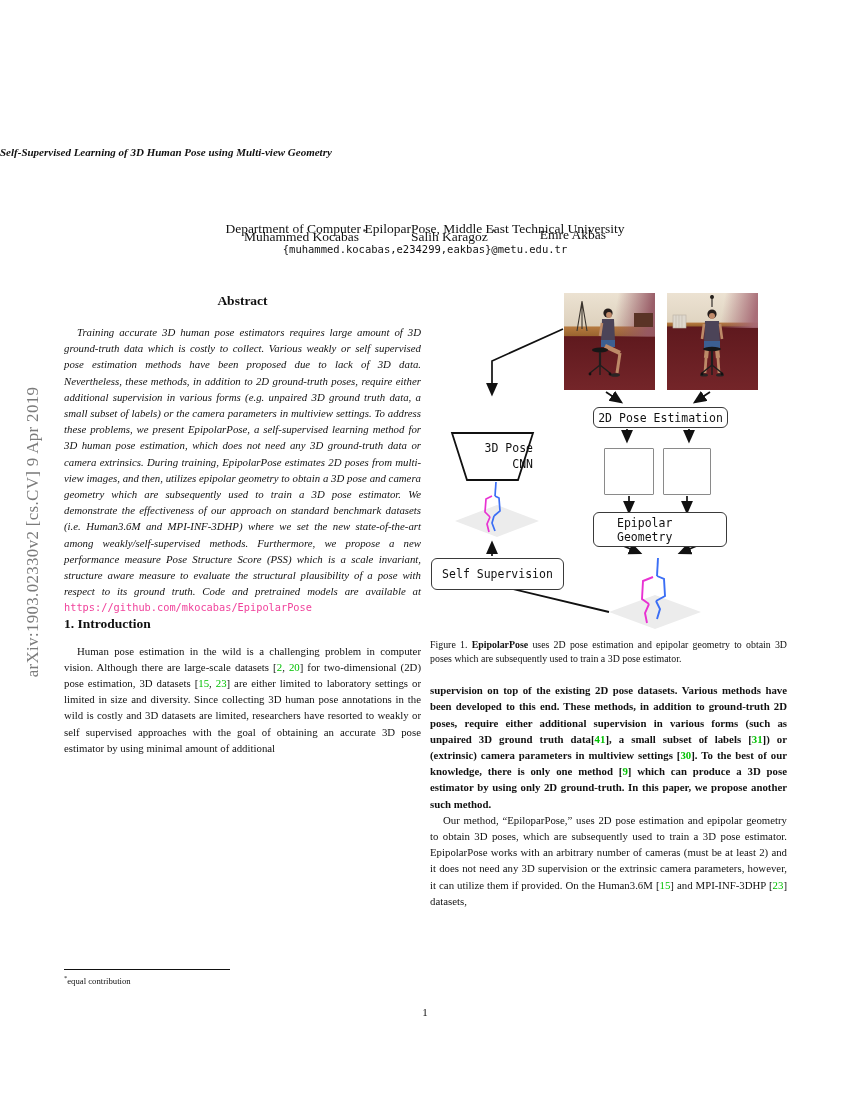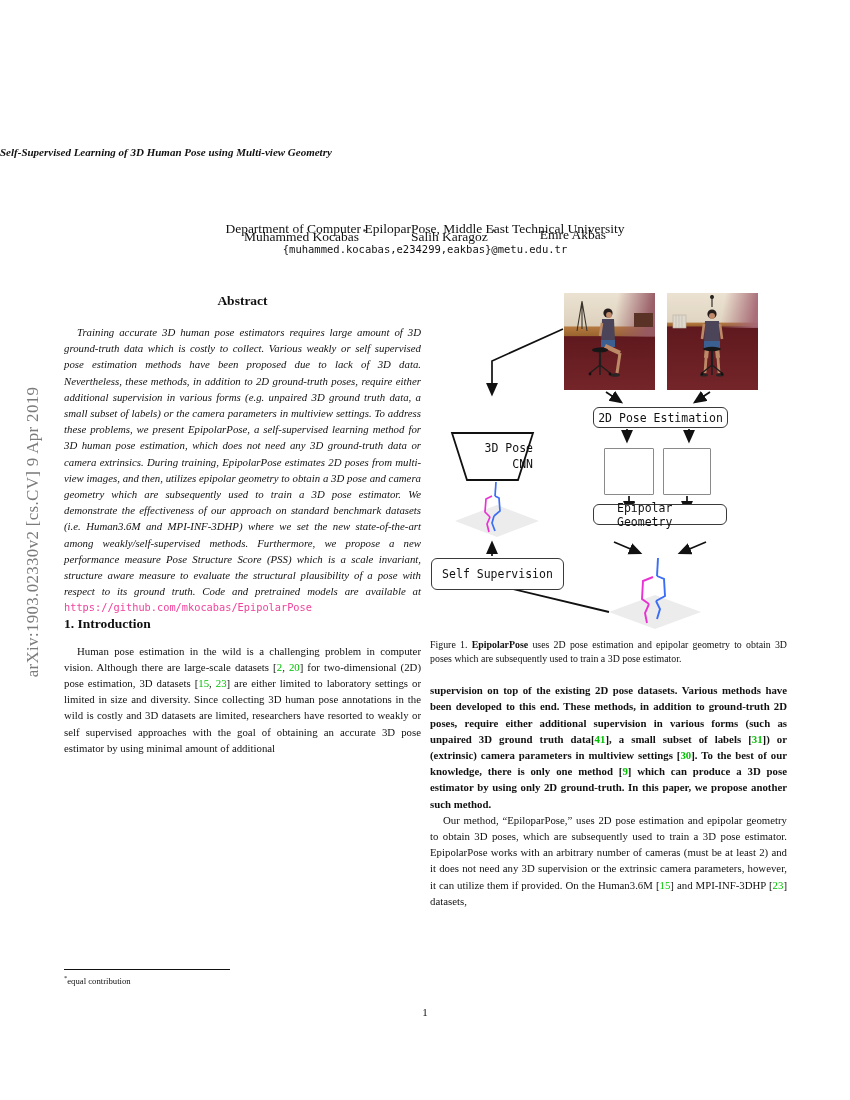--- a/index.html
+++ b/index.html
@@ -249,21 +249,21 @@
         <path d="M258 171 L263 173 L263 184 L258 188" stroke="#3344dd"></path>
         <path d="M258 188 L260 194 L257 200" stroke="#3344dd"></path>
         <path d="M256 171 L250 173 L249 184 L254 188" stroke="#d92b2b"></path>
         <path d="M254 188 L251 194 L253 201" stroke="#d92b2b"></path>
       </g>
     </svg>
 
     <div class="fig-box" style="left:163px; top:117px; width:135px; height:21px;">2D Pose Estimation</div>
     <div class="skel-box" style="left:174px; top:158px; width:50px; height:47px;"></div>
     <div class="skel-box" style="left:233px; top:158px; width:48px; height:47px;"></div>
-    <div class="fig-box" style="left:163px; top:214px; width:134px; height:21px;padding-left:23px;">Epipolar Geometry</div>
+    <div class="fig-box" style="left:163px; top:222px; width:134px; height:35px;padding-left:23px;">Epipolar Geometry</div>
     <div class="fig-box" style="left:1px; top:268px; width:133px; height:32px;">Self Supervision</div>
     <div class="cnn-label">
       <div>3D Pose</div>
       <div>CNN</div>
     </div>
   </div>
 
   <p class="fig-caption"><span>Figure 1. </span><span class="bold">EpipolarPose</span><span> uses 2D pose estimation and epipolar geometry to obtain 3D poses which are subsequently used to train a 3D pose estimator.</span></p>
 
   <p class="body-text first"><span>supervision on top of the existing 2D pose datasets. Various methods have been developed to this end. These methods, in addition to ground-truth 2D poses, require either additional supervision in various forms (such as unpaired 3D ground truth data[</span><span class="cite">41</span><span>], a small subset of labels [</span><span class="cite">31</span><span>]) or (extrinsic) camera parameters in multiview settings [</span><span class="cite">30</span><span>]. To the best of our knowledge, there is only one method [</span><span class="cite">9</span><span>] which can produce a 3D pose estimator by using only 2D ground-truth. In this paper, we propose another such method.</span></p>

